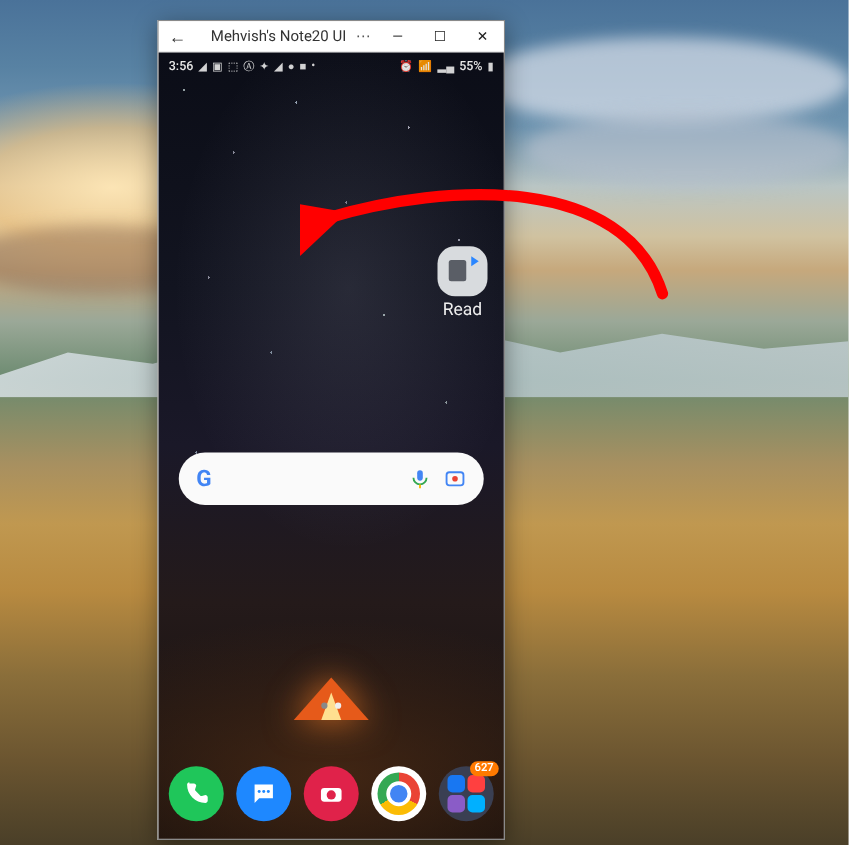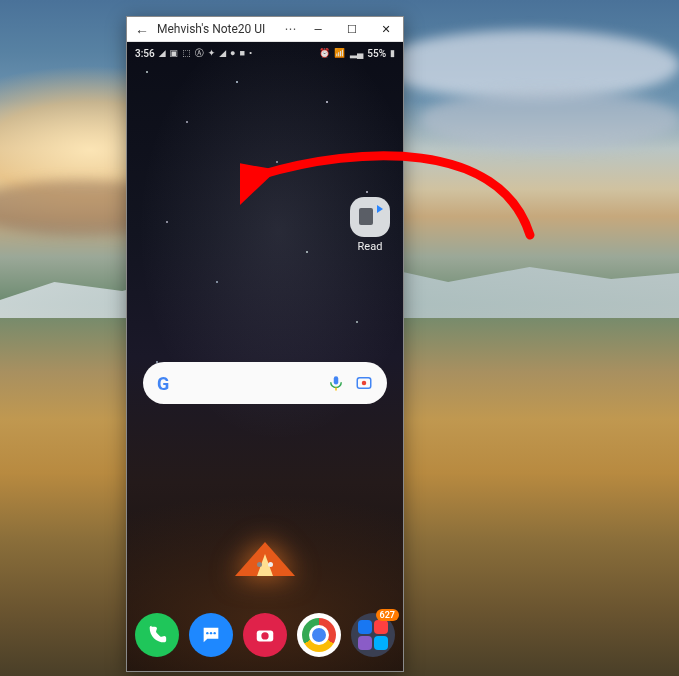--- a/index.html
+++ b/index.html
@@ -58,21 +58,21 @@
   .phone-window {
     position:absolute; left:126px; top:16px; width:278px; height:656px;
     background:#fff; border:1px solid #8a8a8a; box-shadow:0 4px 18px rgba(0,0,0,0.4);
     display:flex; flex-direction:column;
   }
   .titlebar {
     height:25px; background:#fff; border-bottom:1px solid #e3e3e3;
     display:flex; align-items:center; font-size:12px; color:#333;
   }
   .titlebar .back { width:30px; text-align:center; font-size:14px; cursor:pointer; }
-  .titlebar .title { flex:1; white-space:nowrap; overflow:hidden; text-overflow:ellipsis; padding-right:4px;}
+  .titlebar .title { flex:1; white-space:nowrap; overflow:hidden; text-overflow:ellipsis; padding-right:4px;text-align:right;}
   .titlebar .dots { width:20px; text-align:center; color:#555; letter-spacing:1px; cursor:pointer;}
   .titlebar .winbtn { width:34px; height:100%; display:flex; align-items:center; justify-content:center; cursor:pointer; font-size:11px; color:#222;}
 
   .phone-screen {
     flex:1; position:relative; overflow:hidden;
     background:
       radial-gradient(ellipse 200px 300px at 55% 30%, rgba(200,200,220,0.12), rgba(0,0,0,0) 70%),
       radial-gradient(ellipse 380px 180px at 50% 92%, rgba(70,40,20,0.9), rgba(0,0,0,0) 70%),
       linear-gradient(180deg, #0b0d17 0%, #121420 30%, #1a1828 50%, #241a1a 70%, #140e0c 100%);
   }
@@ -132,21 +132,21 @@
     background:#5a5e66; border-radius:2px;
   }
   .app-icon .tile::after {
     content:""; position:absolute; right:7px; top:7px; width:0; height:0;
     border-left:6px solid transparent; border-bottom:5px solid transparent; border-top:5px solid transparent;
     border-right:0; border-left-color:transparent;
     box-shadow: 0 0 0 0;
   }
   .play-badge{position:absolute; right:7px; top:8px; width:0;height:0;
     border-top:4px solid transparent;border-bottom:4px solid transparent;border-left:6px solid #2a86ff;}
-  .app-icon .label { color:#eee; font-size:11px; }
+  .app-icon .label { color:#eee; font-size:14px; }
 
   
   .dateline {
     position:absolute; top:260px; left:0; right:0; text-align:center;
     color:#f2f2f2; font-size:15px; font-weight:500;
   }
   .dateline .wic { margin:0 4px; }
 
   
   .gsearch {

